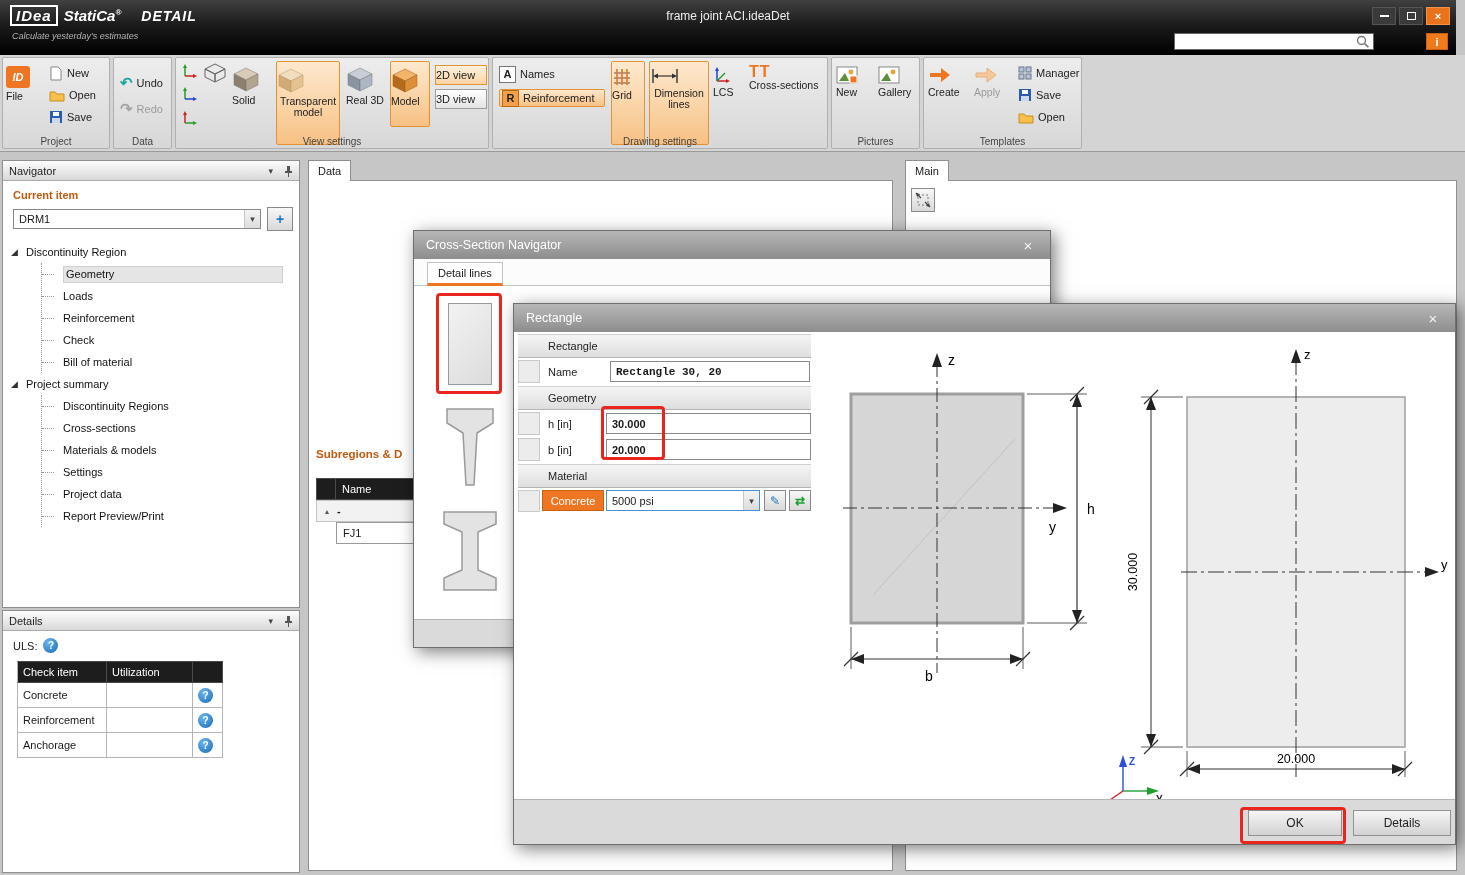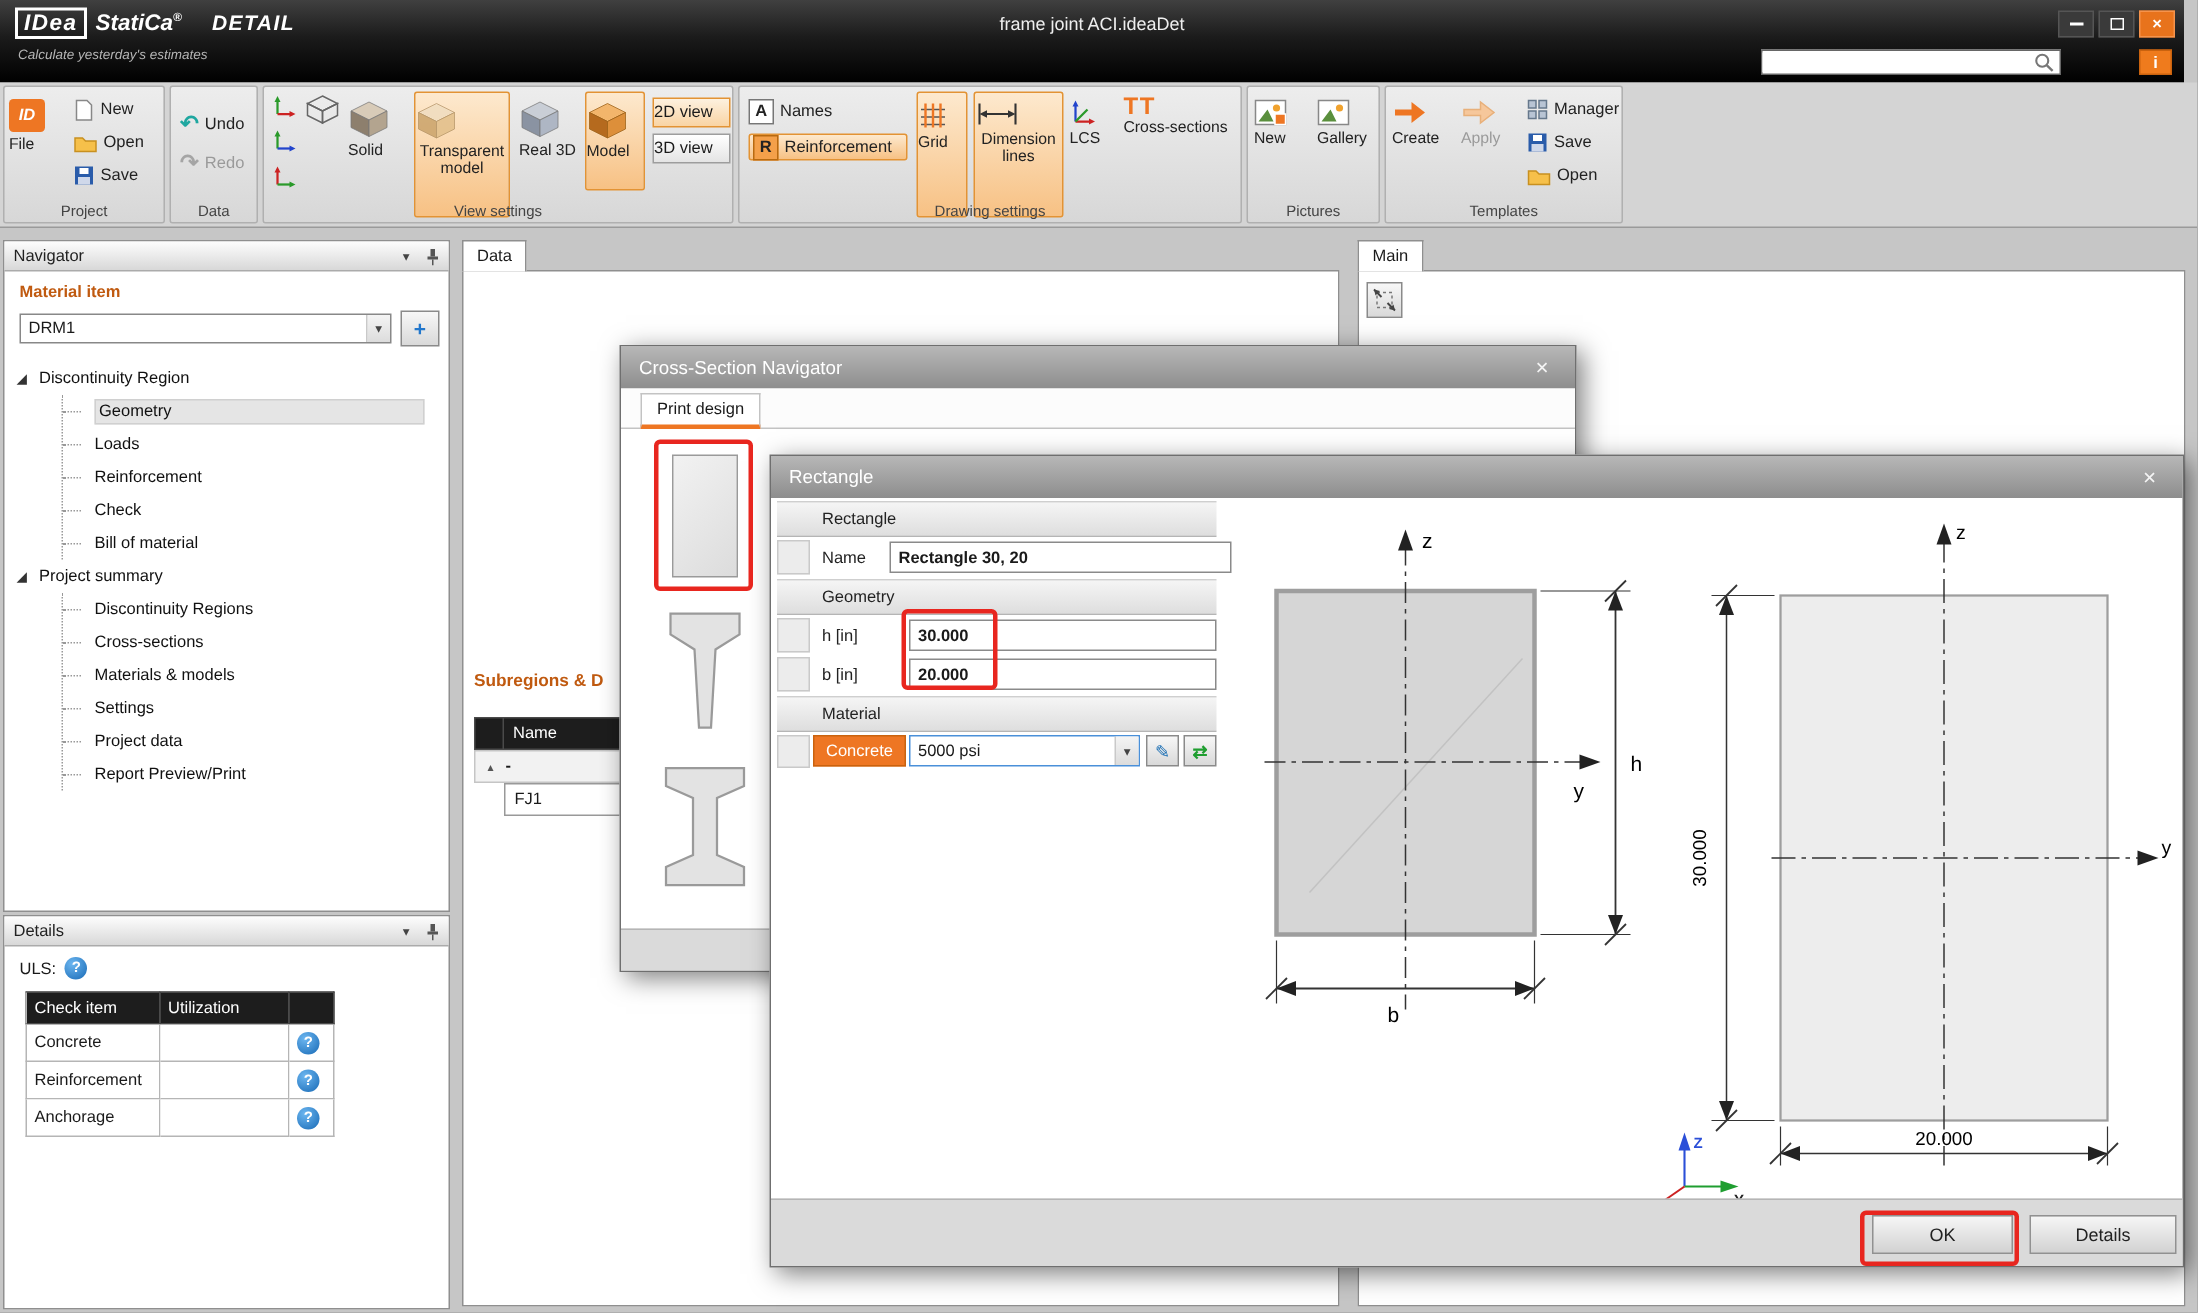--- a/index.html
+++ b/index.html
@@ -360,21 +360,21 @@
     <div class="panel-hd">
       <span>Navigator</span>
       <span class="sp"></span>
       <span style="font-size:9px; color:#444; margin-right:10px;">▾</span>
       <svg width="10" height="12">
           <rect x="4" y="1" width="3" height="5" fill="#555"></rect>
           <rect x="2" y="6" width="7" height="2" fill="#555"></rect>
           <rect x="5" y="8" width="1" height="4" fill="#555"></rect>
         </svg>
     </div>
-    <div class="abs orangelbl" style="left:10px; top:28px;">Material item</div>
+    <div class="abs orangelbl" style="left:10px; top:28px;">Current item</div>
     <div class="abs combo" style="left:10px; top:48px; width:248px;">
       <span class="val">DRM1</span>
       <span class="caret">▾</span>
     </div>
     <div class="abs sqbtn" style="left:264px; top:46px; width:26px; height:24px; color:#2277cc; font-weight:bold; font-size:14px;">
         <span>+</span>
       </div>
 
     <div class="abs" style="left:8px; top:80px; width:284px;">
       <div class="titem">
@@ -507,21 +507,21 @@
   </div>
 
   <div class="dlg" style="left:413px; top:230px; width:638px; height:418px; z-index:10;">
     <div class="dlg-hd">
       <span>Cross-Section Navigator</span>
       <span class="sp"></span>
       <span class="dlg-x">×</span>
     </div>
     <div class="tabstrip">
       <div class="dtab">
-          <span>Print design</span>
+          <span>Detail lines</span>
         </div>
     </div>
     <div class="thumb" style="left:34px; top:72px;">
       <div class="rectthumb"></div>
     </div>
     <div class="thumb" style="left:27px; top:172px;">
       <svg width="58" height="88">
         <polygon points="6,6 52,6 52,20 36,30 33,82 25,82 22,30 6,20" fill="#e3e3e3" stroke="#9a9a9a" stroke-width="1.5"></polygon>
       </svg>
     </div>
@@ -538,21 +538,21 @@
       <span>Rectangle</span>
       <span class="sp"></span>
       <span class="dlg-x">×</span>
     </div>
 
     <div class="secbar" style="left:4px; top:30px; width:293px;">
         <span>Rectangle</span>
       </div>
     <div class="gutter" style="left:4px; top:56px; height:23px;"></div>
     <div class="flabel" style="left:34px; top:56px; height:23px;">Name</div>
-    <div class="field" style="left:79px; top:57px; width:228px; height:21px;">
+    <div class="field" style="left:96px; top:57px; width:200px; height:21px;font-family:Liberation Mono, monospace;">
         <span>Rectangle 30, 20</span>
       </div>
 
     <div class="secbar" style="left:4px; top:82px; width:293px;">
         <span>Geometry</span>
       </div>
     <div class="gutter" style="left:4px; top:108px; height:23px;"></div>
     <div class="flabel" style="left:34px; top:108px; height:23px;">h [in]</div>
     <div class="field" style="left:92px; top:109px; width:205px; height:21px;">
         <span>30.000</span>

